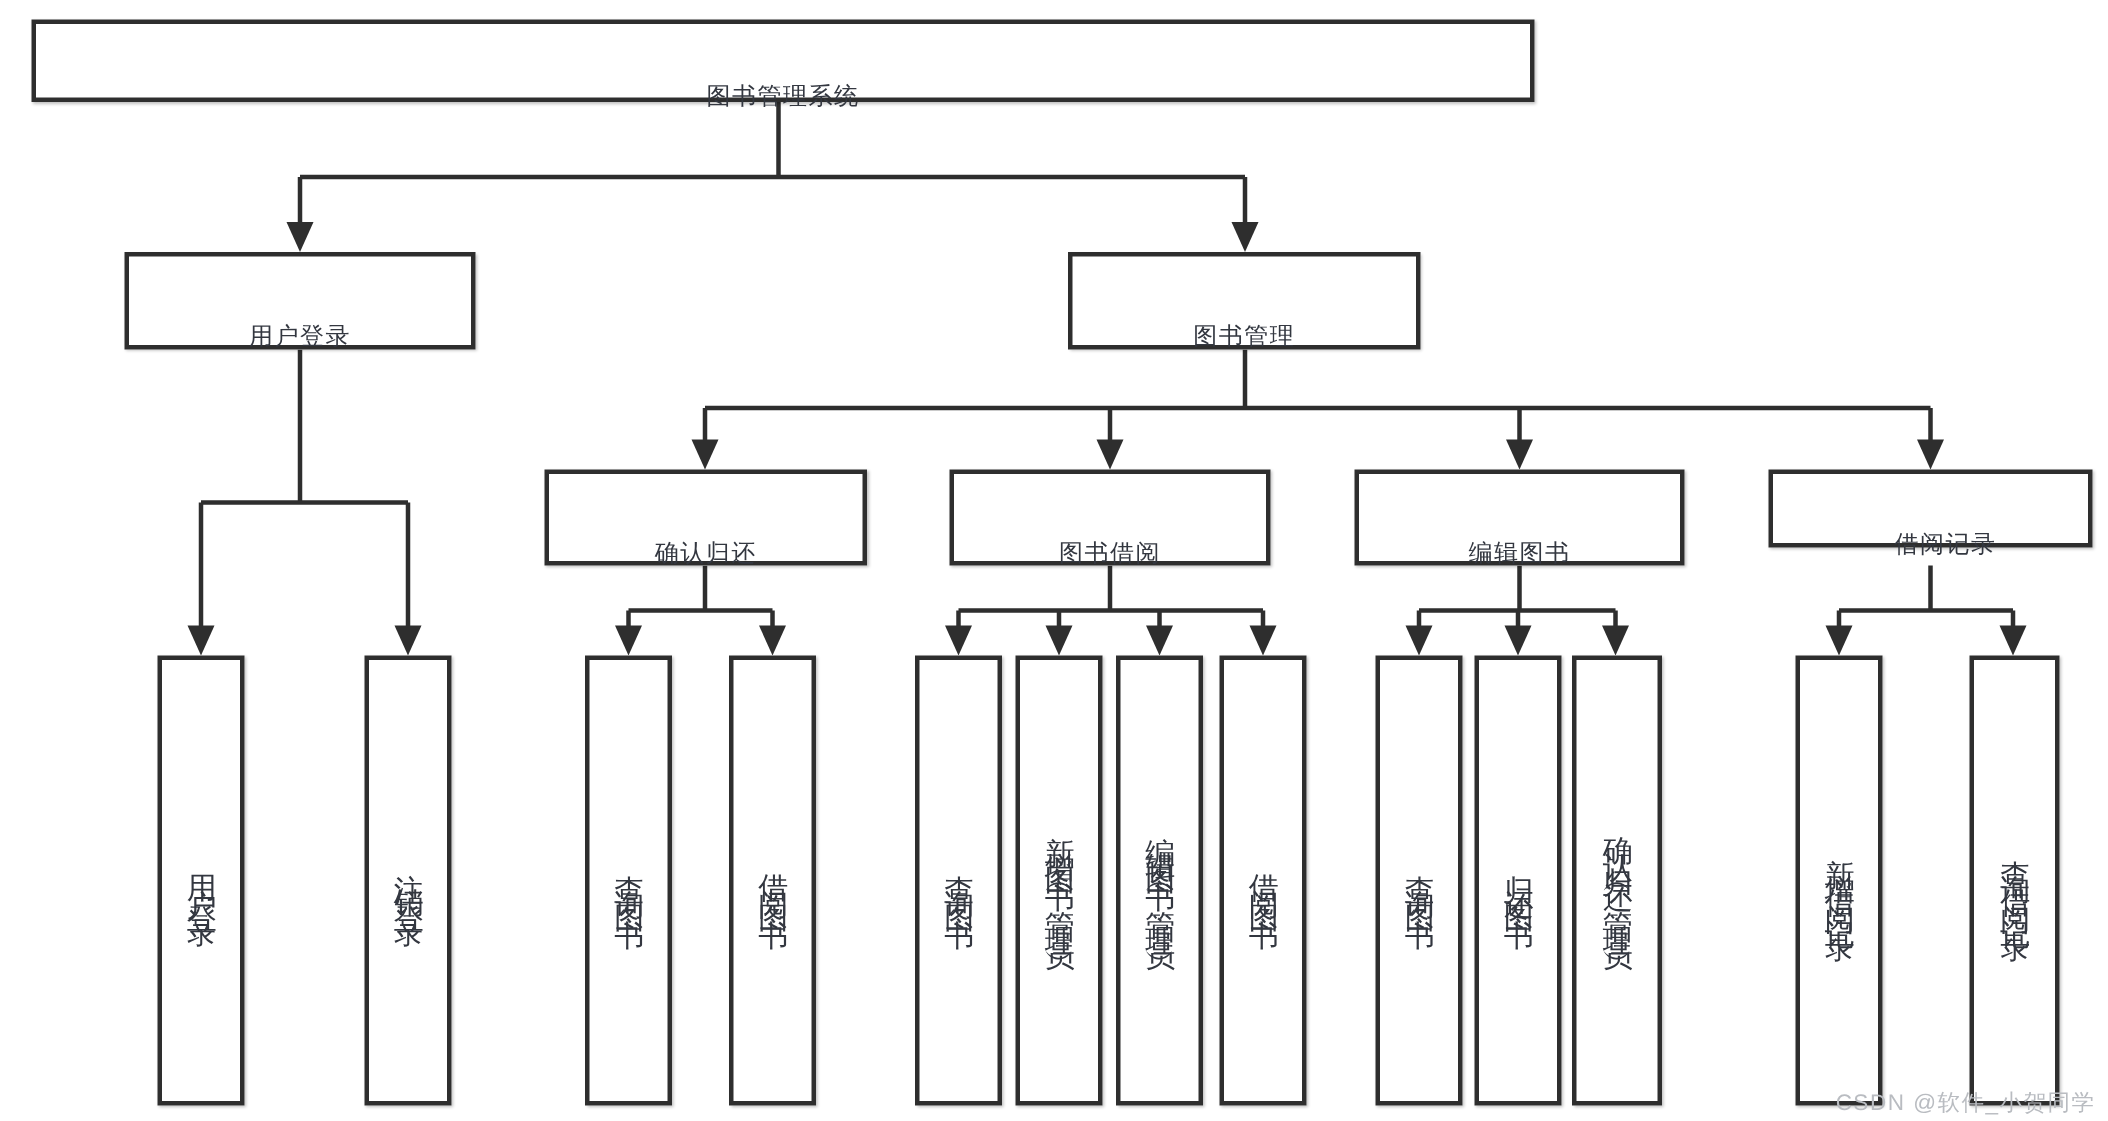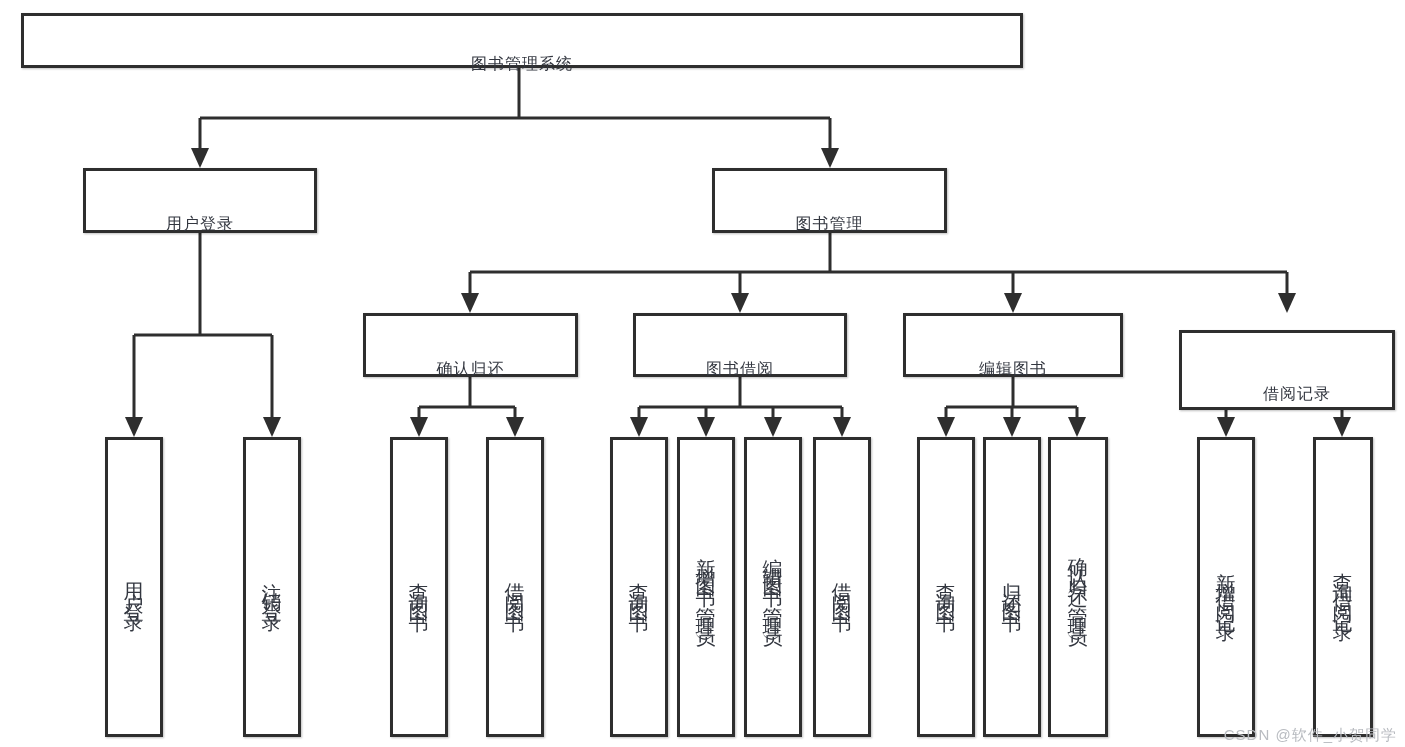--- a/index.html
+++ b/index.html
@@ -105,21 +105,21 @@
 
   <div class="node" style="left:363px;top:313px;width:215px;height:64px;">
     <span class="hlabel">确认归还</span>
   </div>
   <div class="node" style="left:633px;top:313px;width:214px;height:64px;text-align:center;">
     <span class="hlabel">图书借阅</span>
   </div>
   <div class="node" style="left:903px;top:313px;width:220px;height:64px;">
     <span class="hlabel">编辑图书</span>
   </div>
-  <div class="node" style="left:1179px;top:330px;width:216px;height:80px;padding-left:20px;">
+  <div class="node" style="left:1179px;top:313px;width:216px;height:52px;padding-left:20px;">
     <span class="hlabel">借阅记录</span>
   </div>
 
   <div class="node leaf" style="left:105px;top:437px;width:58px;height:300px;">
     <span class="vlabel">用户登录</span>
   </div>
   <div class="node leaf" style="left:243px;top:437px;width:58px;height:300px;">
     <span class="vlabel">注销登录</span>
   </div>
 

